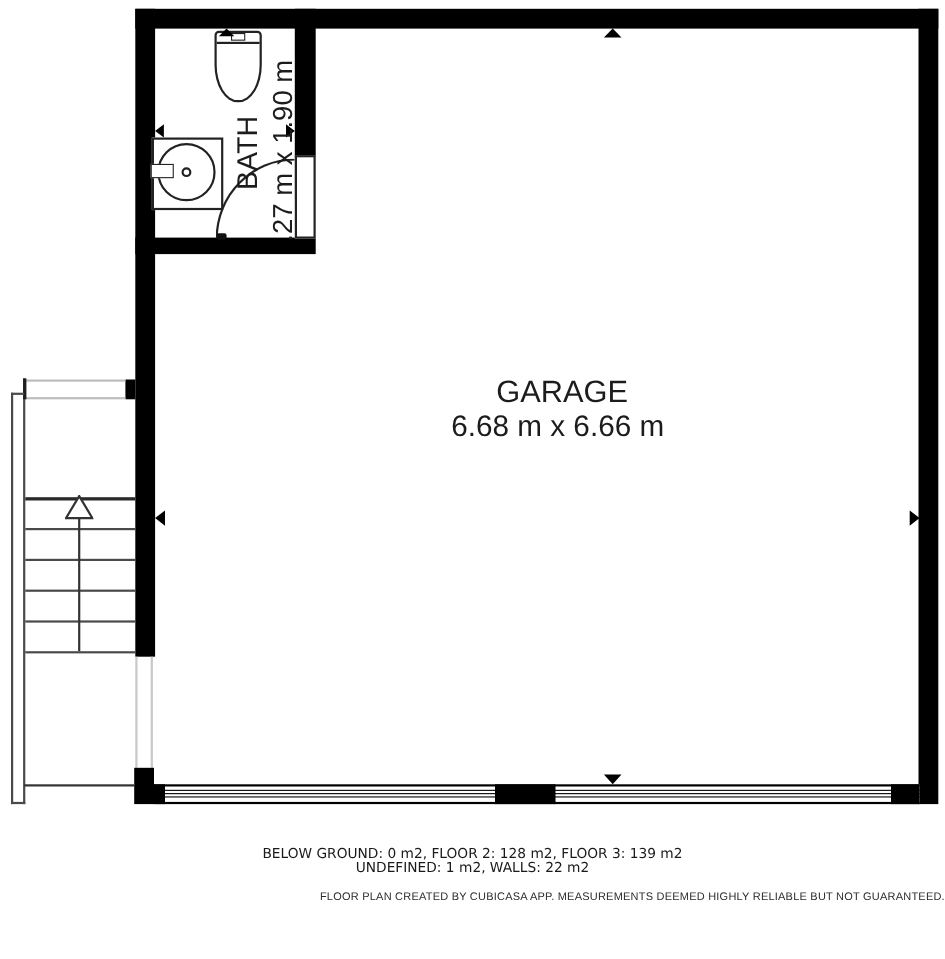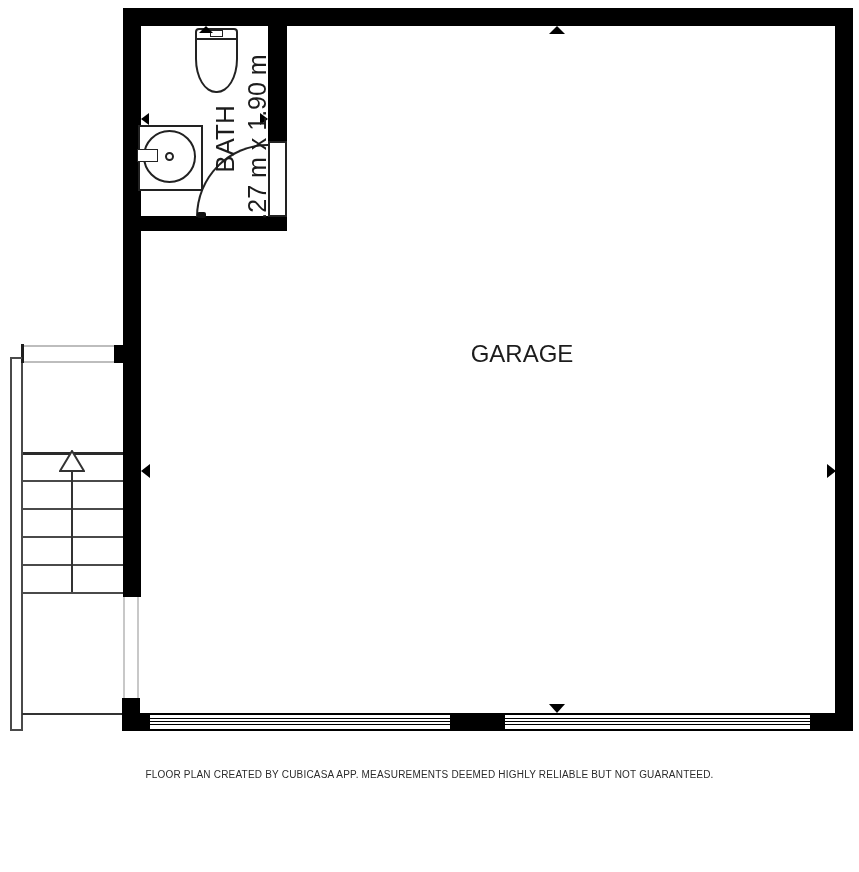--- a/index.html
+++ b/index.html
@@ -18,22 +18,22 @@
   .band-line{position:absolute;left:0;right:0;height:1.3px;background:#000;}
   
   .door-arc{position:absolute;left:196px;top:144px;width:72px;height:73px;
             border-top:2px solid #222;border-left:2px solid #222;
             border-top-left-radius:100% 100%;box-sizing:border-box;}
   
   .footer{position:absolute;left:0;top:769px;width:859px;text-align:center;color:#1a1a1a;
           font-family:"DejaVu Sans",sans-serif;}
   .footer .total{font-size:14px;font-weight:bold;line-height:15px;}
   .footer .sline{font-size:12.5px;line-height:13.2px;}
-  .footer .disclaimer{font-size:10px;line-height:11px;color:#2b2b2b;
-          font-family:"Liberation Sans",sans-serif;letter-spacing:0.2px;}
+  .footer .disclaimer{font-size:10px;line-height:11px;margin-top:15px;color:#2b2b2b;
+          font-family:"Liberation Sans",sans-serif;letter-spacing:0.2px;text-align:right;}
 </style>
 </head>
 <body>
 
 <div class="plan">
 
   <div class="wall" style="left:123px;top:8px;width:730px;height:18px;"></div>
   <div class="wall" style="left:835px;top:8px;width:18px;height:723px;"></div>
   <div class="wall" style="left:123px;top:8px;width:18px;height:589px;"></div>
   <div class="wall" style="left:268px;top:8px;width:19px;height:135px;"></div>
@@ -88,22 +88,25 @@
   <div class="abs" style="left:197px;top:212px;width:9px;height:6px;background:#111;border-radius:2px;"></div>
 
   <div class="tri" style="left:549px;top:26px;border-left:8px solid transparent;border-right:8px solid transparent;border-bottom:8px solid #000;"></div>
   <div class="tri" style="left:549px;top:704px;border-left:8px solid transparent;border-right:8px solid transparent;border-top:9px solid #000;"></div>
   <div class="tri" style="left:141px;top:464px;border-top:7px solid transparent;border-bottom:7px solid transparent;border-right:9px solid #000;"></div>
   <div class="tri" style="left:827px;top:464px;border-top:7px solid transparent;border-bottom:7px solid transparent;border-left:9px solid #000;"></div>
   <div class="tri" style="left:199px;top:26px;border-left:7px solid transparent;border-right:7px solid transparent;border-bottom:7px solid #000;"></div>
   <div class="tri" style="left:141px;top:113px;border-top:6px solid transparent;border-bottom:6px solid transparent;border-right:8px solid #000;"></div>
   <div class="tri" style="left:260px;top:113px;border-top:6px solid transparent;border-bottom:6px solid transparent;border-left:8px solid #000;"></div>
 
-  <div class="room-label" style="left:372px;top:340px;width:300px;font-size:24px;">GARAGE</div>
+  <div class="room-label" style="left:361px;top:340px;width:300px;font-size:28px;">GARAGE</div>
+  <div class="room-label" style="left:357px;top:372px;width:300px;font-size:27px;">6.68 m x 6.66 m</div>
 
   <div class="room-label rot" style="left:155px;top:124px;width:140px;height:30px;line-height:30px;font-size:26px;">BATH</div>
   <div class="room-label rot" style="left:172px;top:123px;width:170px;height:28px;line-height:28px;font-size:25px;">.27 m x 1.90 m</div>
 
   <div class="footer">
+    <div class="sline">BELOW GROUND: 0 m2, FLOOR 2: 128 m2, FLOOR 3: 139 m2</div>
+    <div class="sline">UNDEFINED: 1 m2, WALLS: 22 m2</div>
     <div class="disclaimer">FLOOR PLAN CREATED BY CUBICASA APP. MEASUREMENTS DEEMED HIGHLY RELIABLE BUT NOT GUARANTEED.</div>
   </div>
 
 </div>
 
 </body></html>

